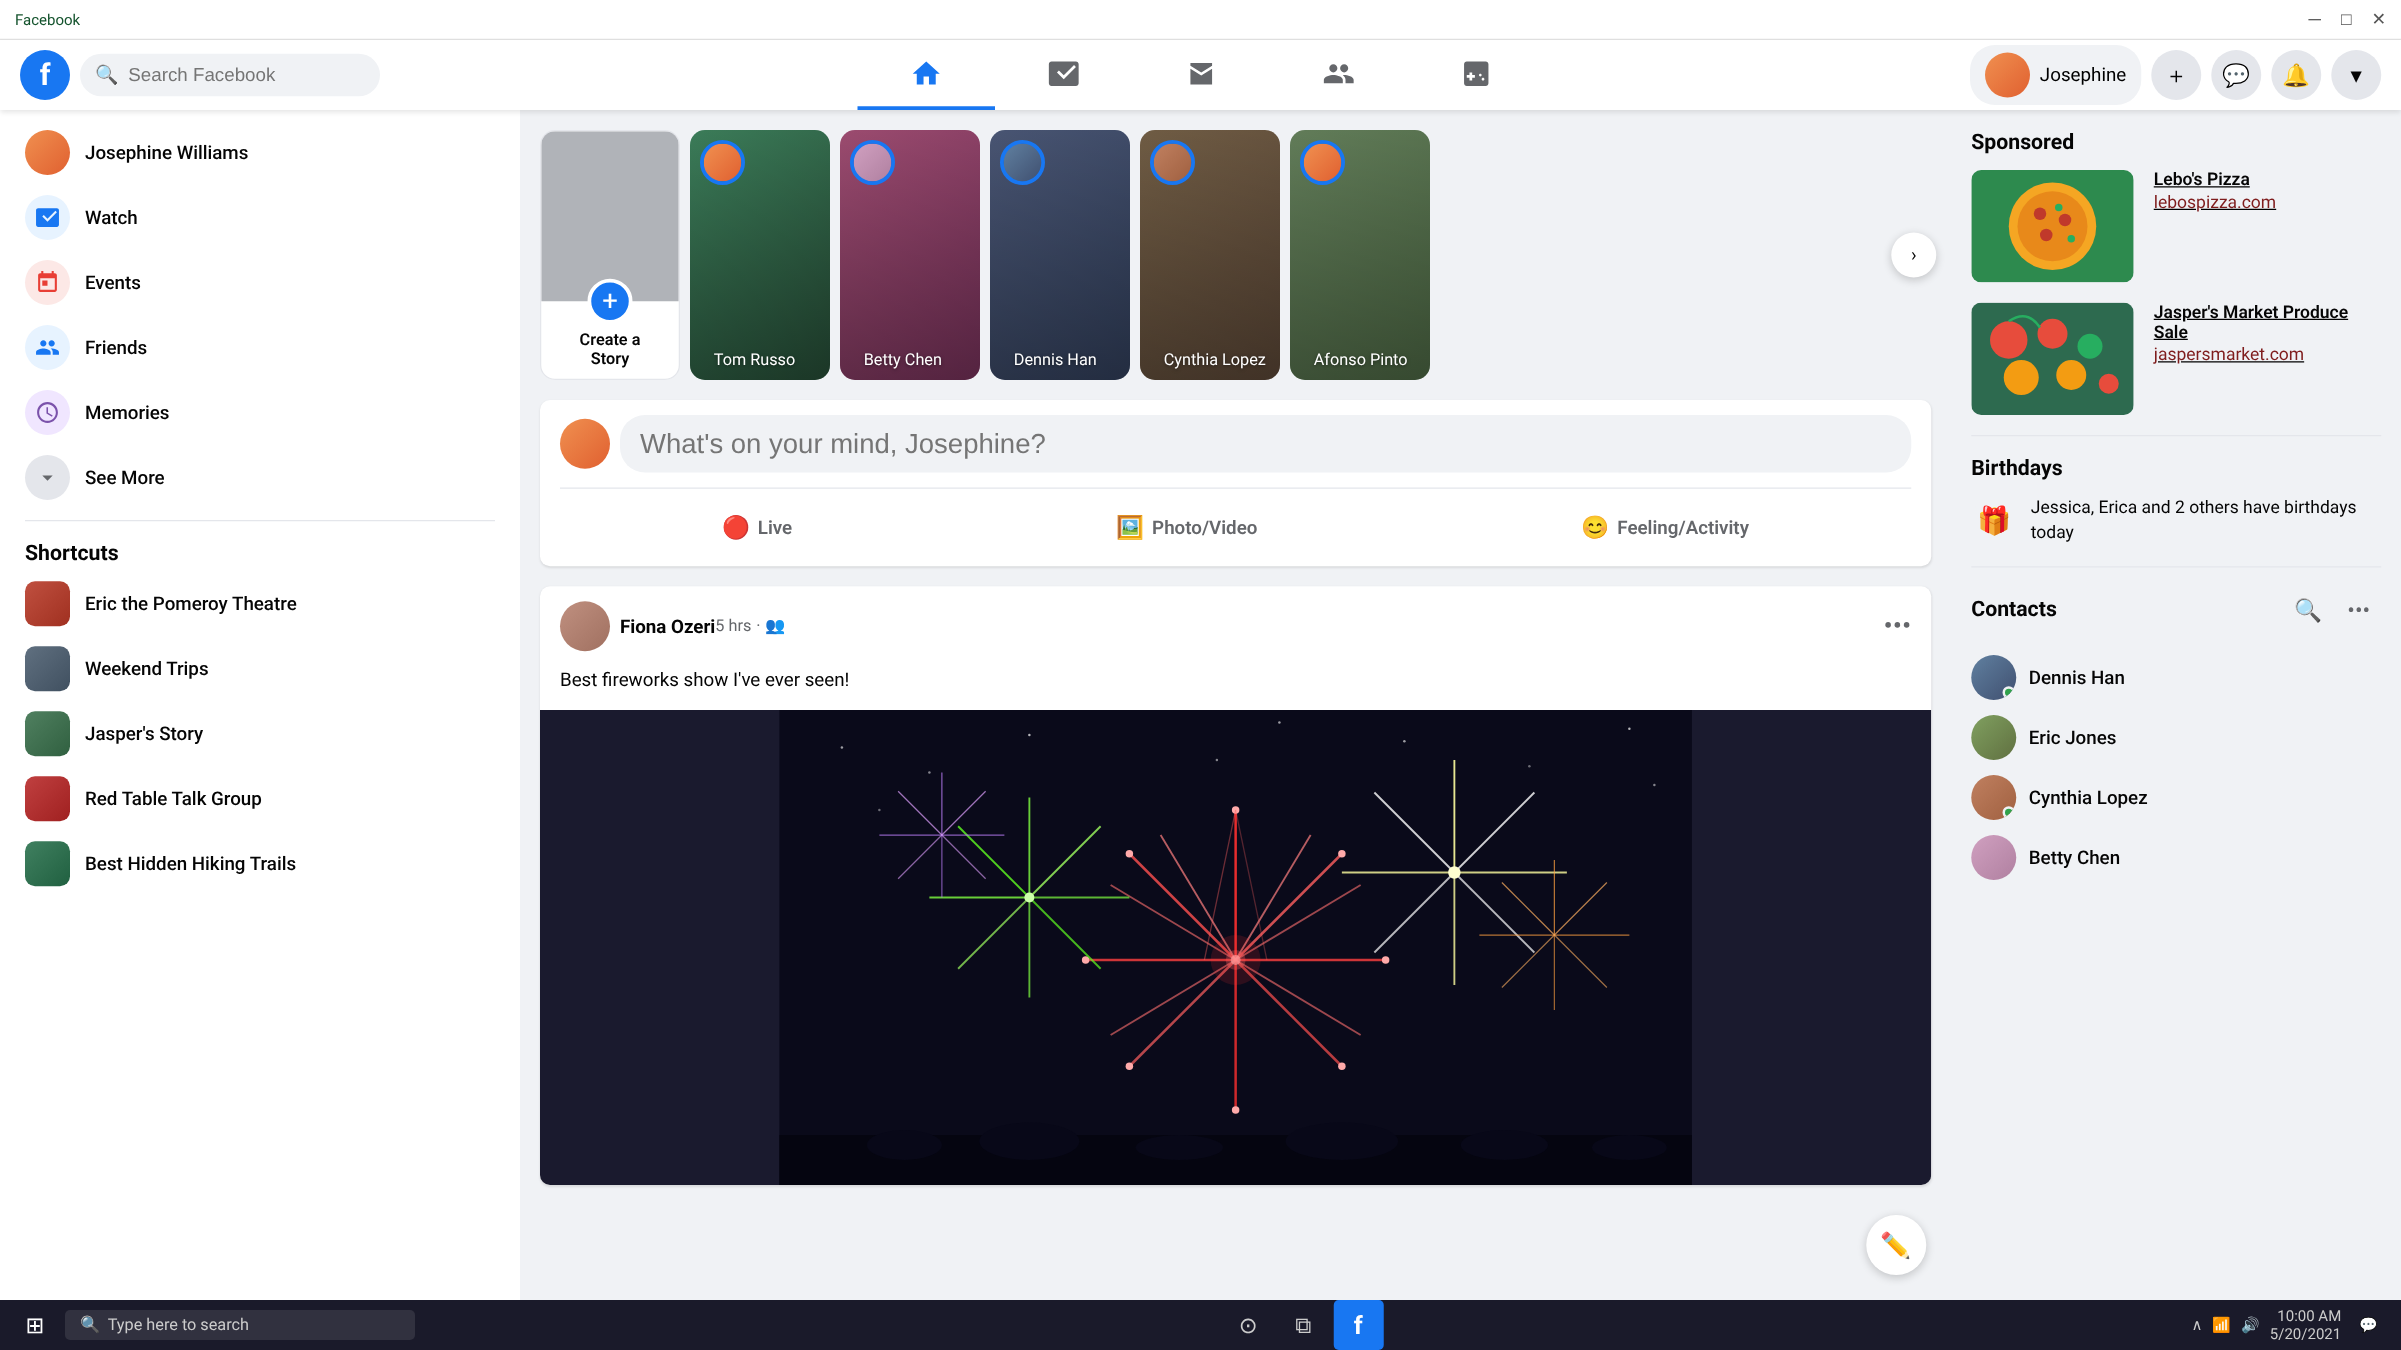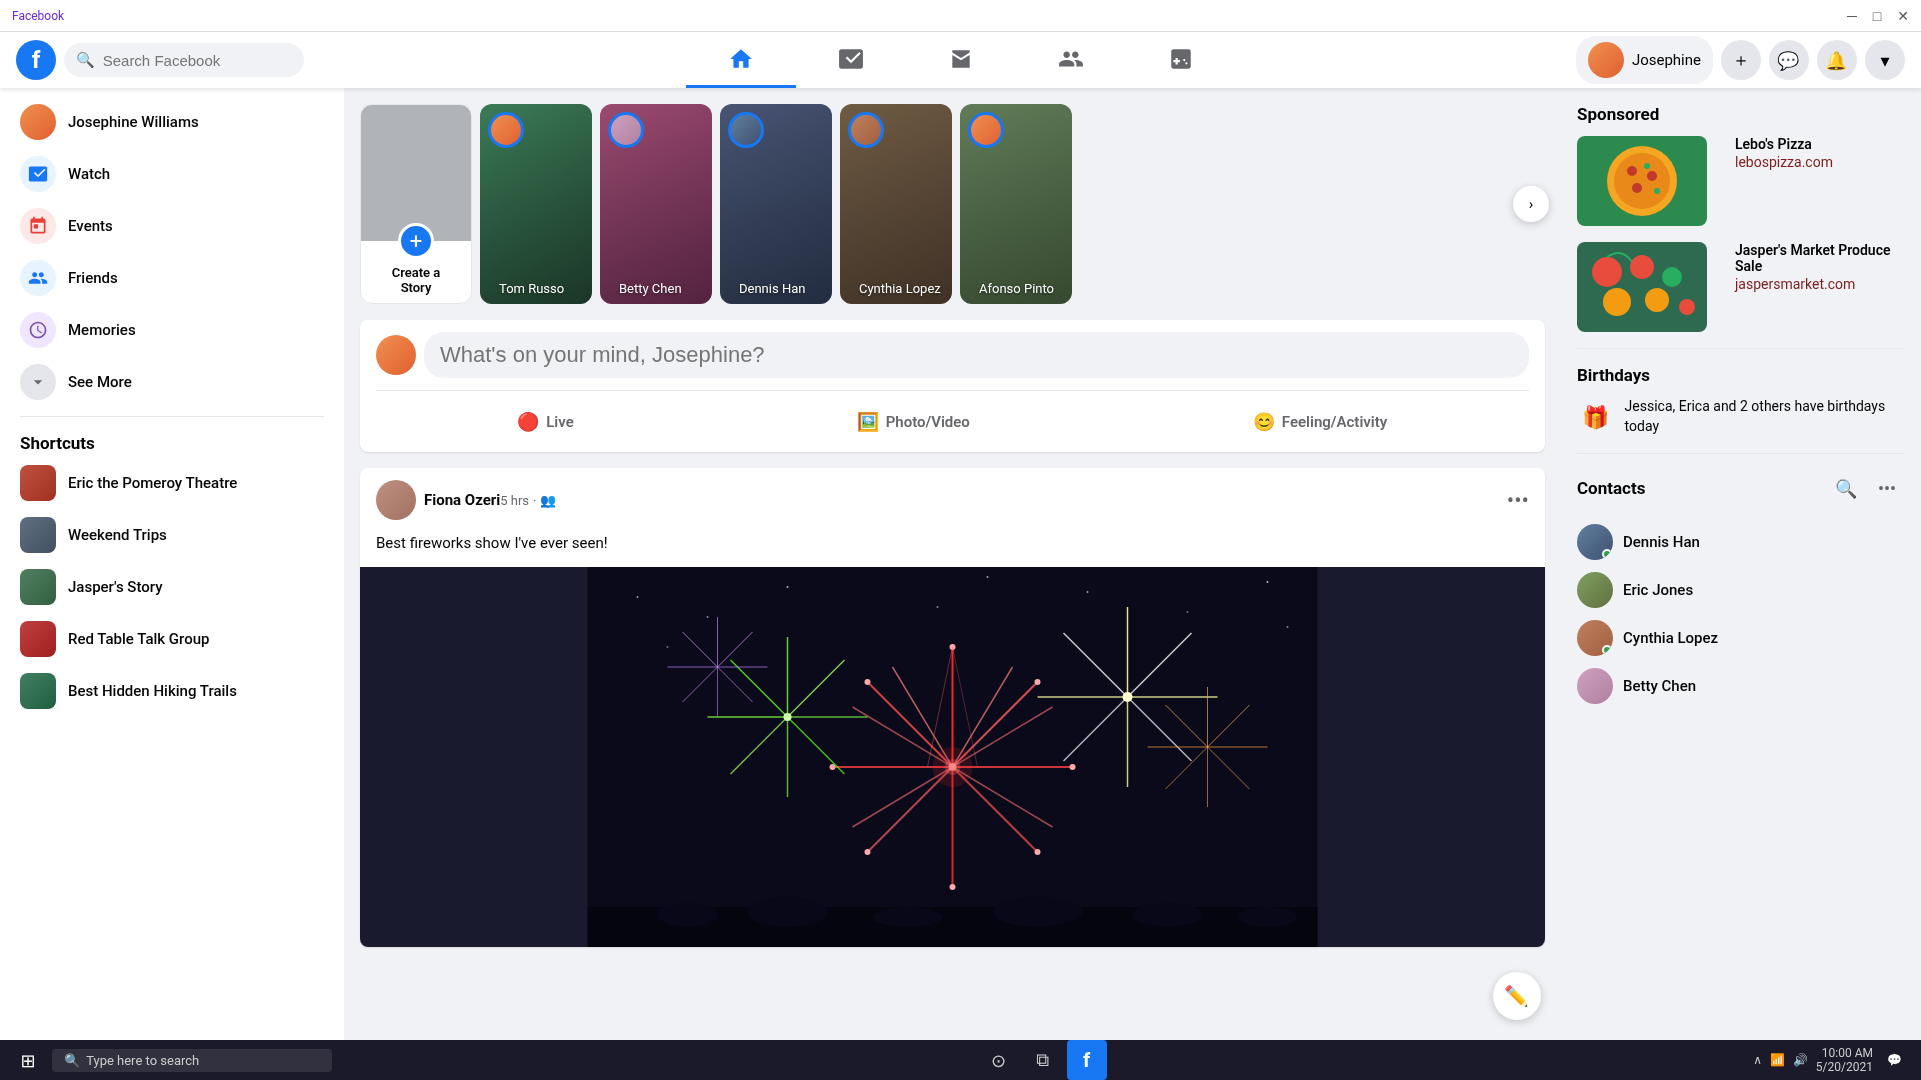--- a/index.html
+++ b/index.html
@@ -1,20 +1,20 @@
 <!DOCTYPE html>
 <html><head>
   <meta charset="utf-8">
   <style>
     * { margin: 0; padding: 0; box-sizing: border-box; }
     body { font-family: -apple-system, BlinkMacSystemFont, 'Segoe UI', Roboto, Helvetica, Arial, sans-serif; background: #f0f2f5; width: 1921px; height: 1080px; overflow: hidden; font-size: 15px; }
 
     
     .title-bar { background: #fff; height: 32px; display: flex; align-items: center; justify-content: space-between; padding: 0 12px; border-bottom: 1px solid #e0e0e0; }
-    .title-bar-left { display: flex; align-items: flex-start; gap: 8px; font-size: 12px; color: #6d28d9; }
+    .title-bar-left { display: flex; align-items: flex-start; gap: 8px; font-size: 12px; color: #14532d; }
     .title-bar-controls { display: flex; gap: 16px; }
     .title-bar-controls span { font-size: 14px; cursor: pointer; color: #555; }
 
     
     .top-nav { background: #fff; height: 56px; display: flex; align-items: center; justify-content: space-between; padding: 0 16px; box-shadow: 0 2px 4px rgba(0,0,0,0.1); position: relative; z-index: 10; }
     .top-nav-left { display: flex; align-items: center; gap: 8px; }
     .fb-logo { width: 40px; height: 40px; background: #1877f2; border-radius: 50%; display: flex; align-items: center; justify-content: center; color: #fff; font-size: 24px; font-weight: bold; flex-shrink: 0; }
     .search-box { display: flex; align-items: center; background: #f0f2f5; border-radius: 20px; padding: 8px 12px; gap: 8px; width: 240px; }
     .search-box input { background: none; border: none; outline: none; font-size: 15px; color: #333; width: 100%; }
     .top-nav-center { display: flex; align-items: center; gap: 0; position: absolute; left: 50%; transform: translateX(-50%); }
@@ -23,21 +23,21 @@
     .nav-tab svg { width: 26px; height: 26px; }
     .top-nav-right { display: flex; align-items: center; gap: 8px; }
     .user-pill { display: flex; align-items: center; gap: 8px; background: #f0f2f5; border-radius: 20px; padding: 6px 12px; cursor: pointer; }
     .user-avatar-small { width: 36px; height: 36px; border-radius: 50%; background: #ccc; overflow: hidden; }
     .icon-btn { width: 40px; height: 40px; border-radius: 50%; background: #e4e6eb; display: flex; align-items: center; justify-content: center; cursor: pointer; font-size: 18px; color: #050505; }
 
     
     .main-layout { display: flex; height: calc(1080px - 32px - 56px - 40px); }
 
     
-    .sidebar { width: 344px; background: #fff; padding: 8px 8px; overflow-y: auto; flex-shrink: 0; }
+    .sidebar { width: 416px; background: #fff; padding: 8px 8px; overflow-y: auto; flex-shrink: 0; }
     .sidebar-item { display: flex; align-items: center; gap: 12px; padding: 8px 12px; border-radius: 8px; cursor: pointer; transition: background 0.2s; }
     .sidebar-avatar { width: 36px; height: 36px; border-radius: 50%; background: #ccc; overflow: hidden; flex-shrink: 0; }
     .sidebar-icon { width: 36px; height: 36px; border-radius: 50%; display: flex; align-items: center; justify-content: center; font-size: 20px; flex-shrink: 0; }
     .sidebar-label { font-size: 15px; font-weight: 500; color: #050505; }
     .sidebar-divider { height: 1px; background: #e4e6eb; margin: 8px 12px; }
     .sidebar-section-title { font-size: 17px; font-weight: 700; color: #050505; padding: 8px 12px 4px; }
     .shortcut-icon { width: 36px; height: 36px; border-radius: 8px; overflow: hidden; flex-shrink: 0; display: flex; align-items: center; justify-content: center; }
 
     
     .feed-area { flex: 1; overflow-y: auto; padding: 16px; display: flex; flex-direction: column; gap: 16px; }
@@ -73,21 +73,21 @@
     .post-more { color: #65676b; cursor: pointer; font-size: 22px; }
     .post-text { padding: 0 16px 12px; font-size: 15px; color: #050505; line-height: 1.5; }
     .post-image { width: 100%; height: 380px; background: #1a1a2e; display: flex; align-items: center; justify-content: center; overflow: hidden; position: relative; }
 
     
     .fireworks-display { width: 100%; height: 100%; }
 
     
     .right-panel { width: 360px; background: #f0f2f5; padding: 16px; overflow-y: auto; flex-shrink: 0; }
     .sponsored-title { font-size: 17px; font-weight: 700; color: #050505; margin-bottom: 12px; }
-    .ad-card { display: flex; gap: 28px; margin-bottom: 16px; cursor: pointer; }
+    .ad-card { display: flex; gap: 16px; margin-bottom: 16px; cursor: pointer; text-decoration: underline; }
     .ad-image { width: 130px; height: 90px; border-radius: 8px; overflow: hidden; flex-shrink: 0; }
     .ad-info { flex: 1; }
     .ad-name { font-size: 14px; font-weight: 600; color: #050505; margin-bottom: 2px; }
     .ad-url { font-size: 14px; color: #7f1d1d; }
     .section-divider { height: 1px; background: #e4e6eb; margin: 16px 0; }
     .birthdays-section { margin-bottom: 16px; }
     .birthdays-title { font-size: 17px; font-weight: 700; color: #050505; margin-bottom: 12px; }
     .birthday-item { display: flex; align-items: center; gap: 10px; }
     .birthday-icon { width: 40px; height: 40px; background: #f0f2f5; border-radius: 50%; display: flex; align-items: center; justify-content: center; font-size: 22px; }
     .birthday-text { font-size: 14px; color: #050505; line-height: 1.4; }

